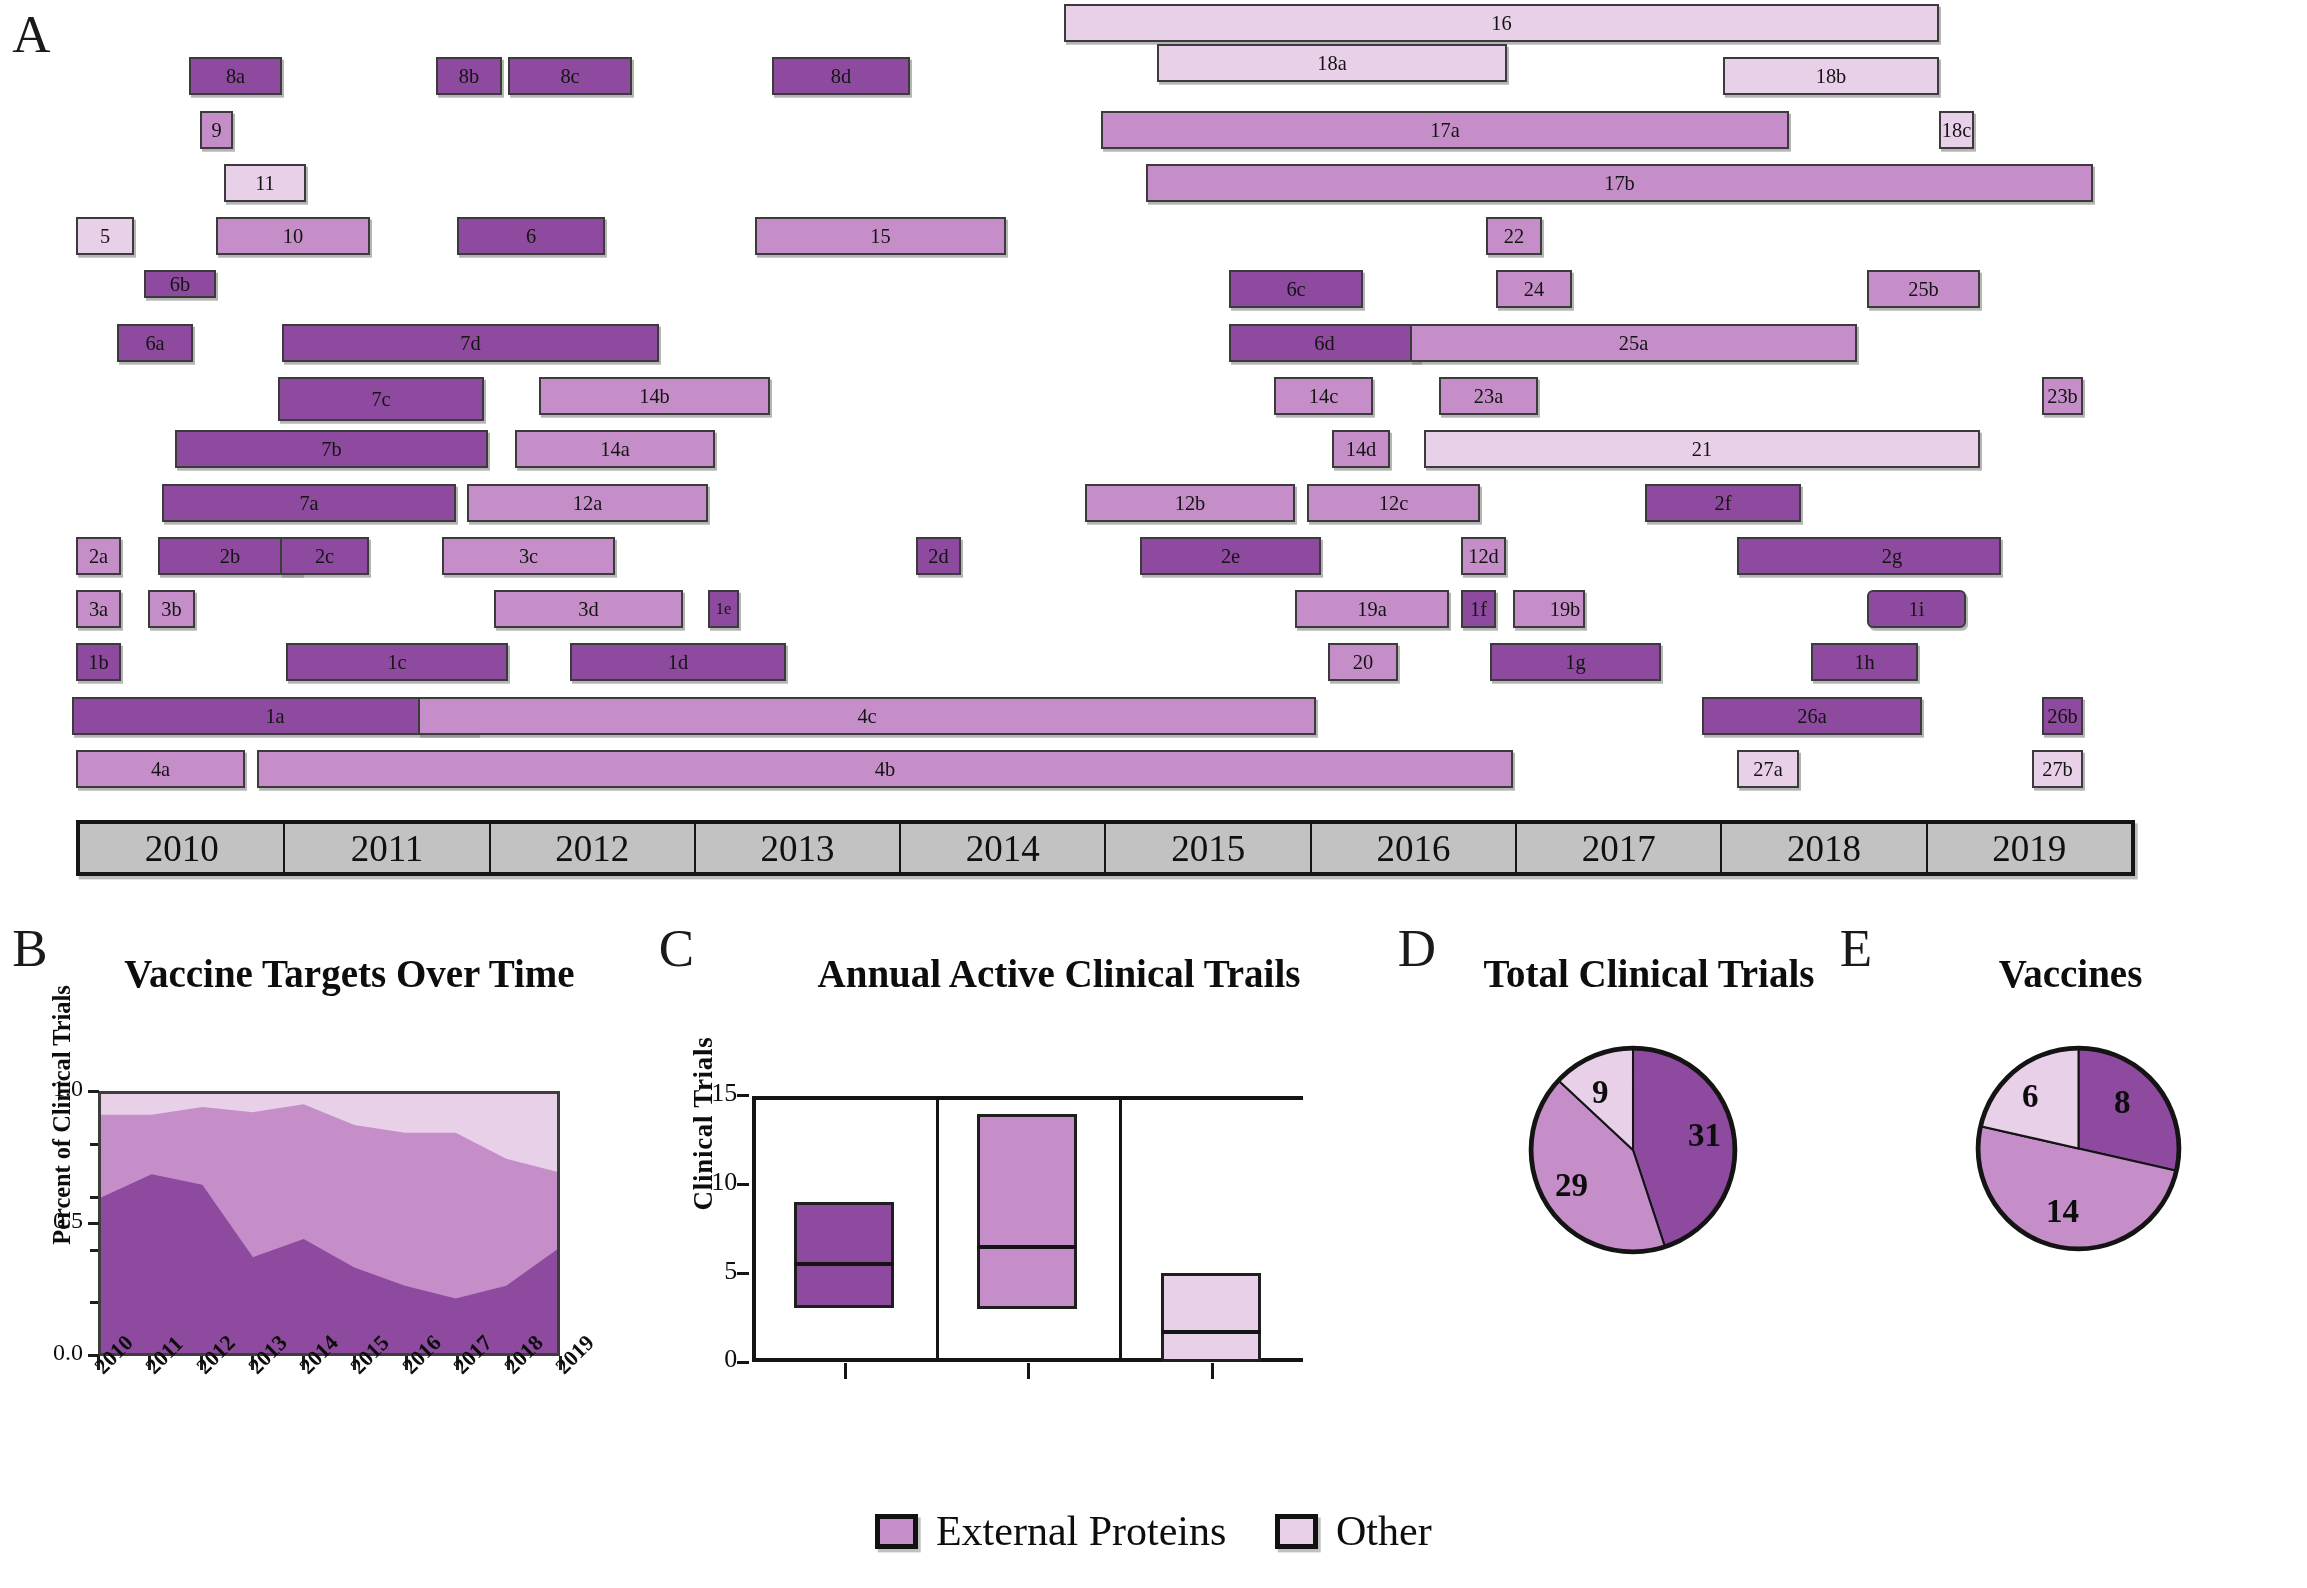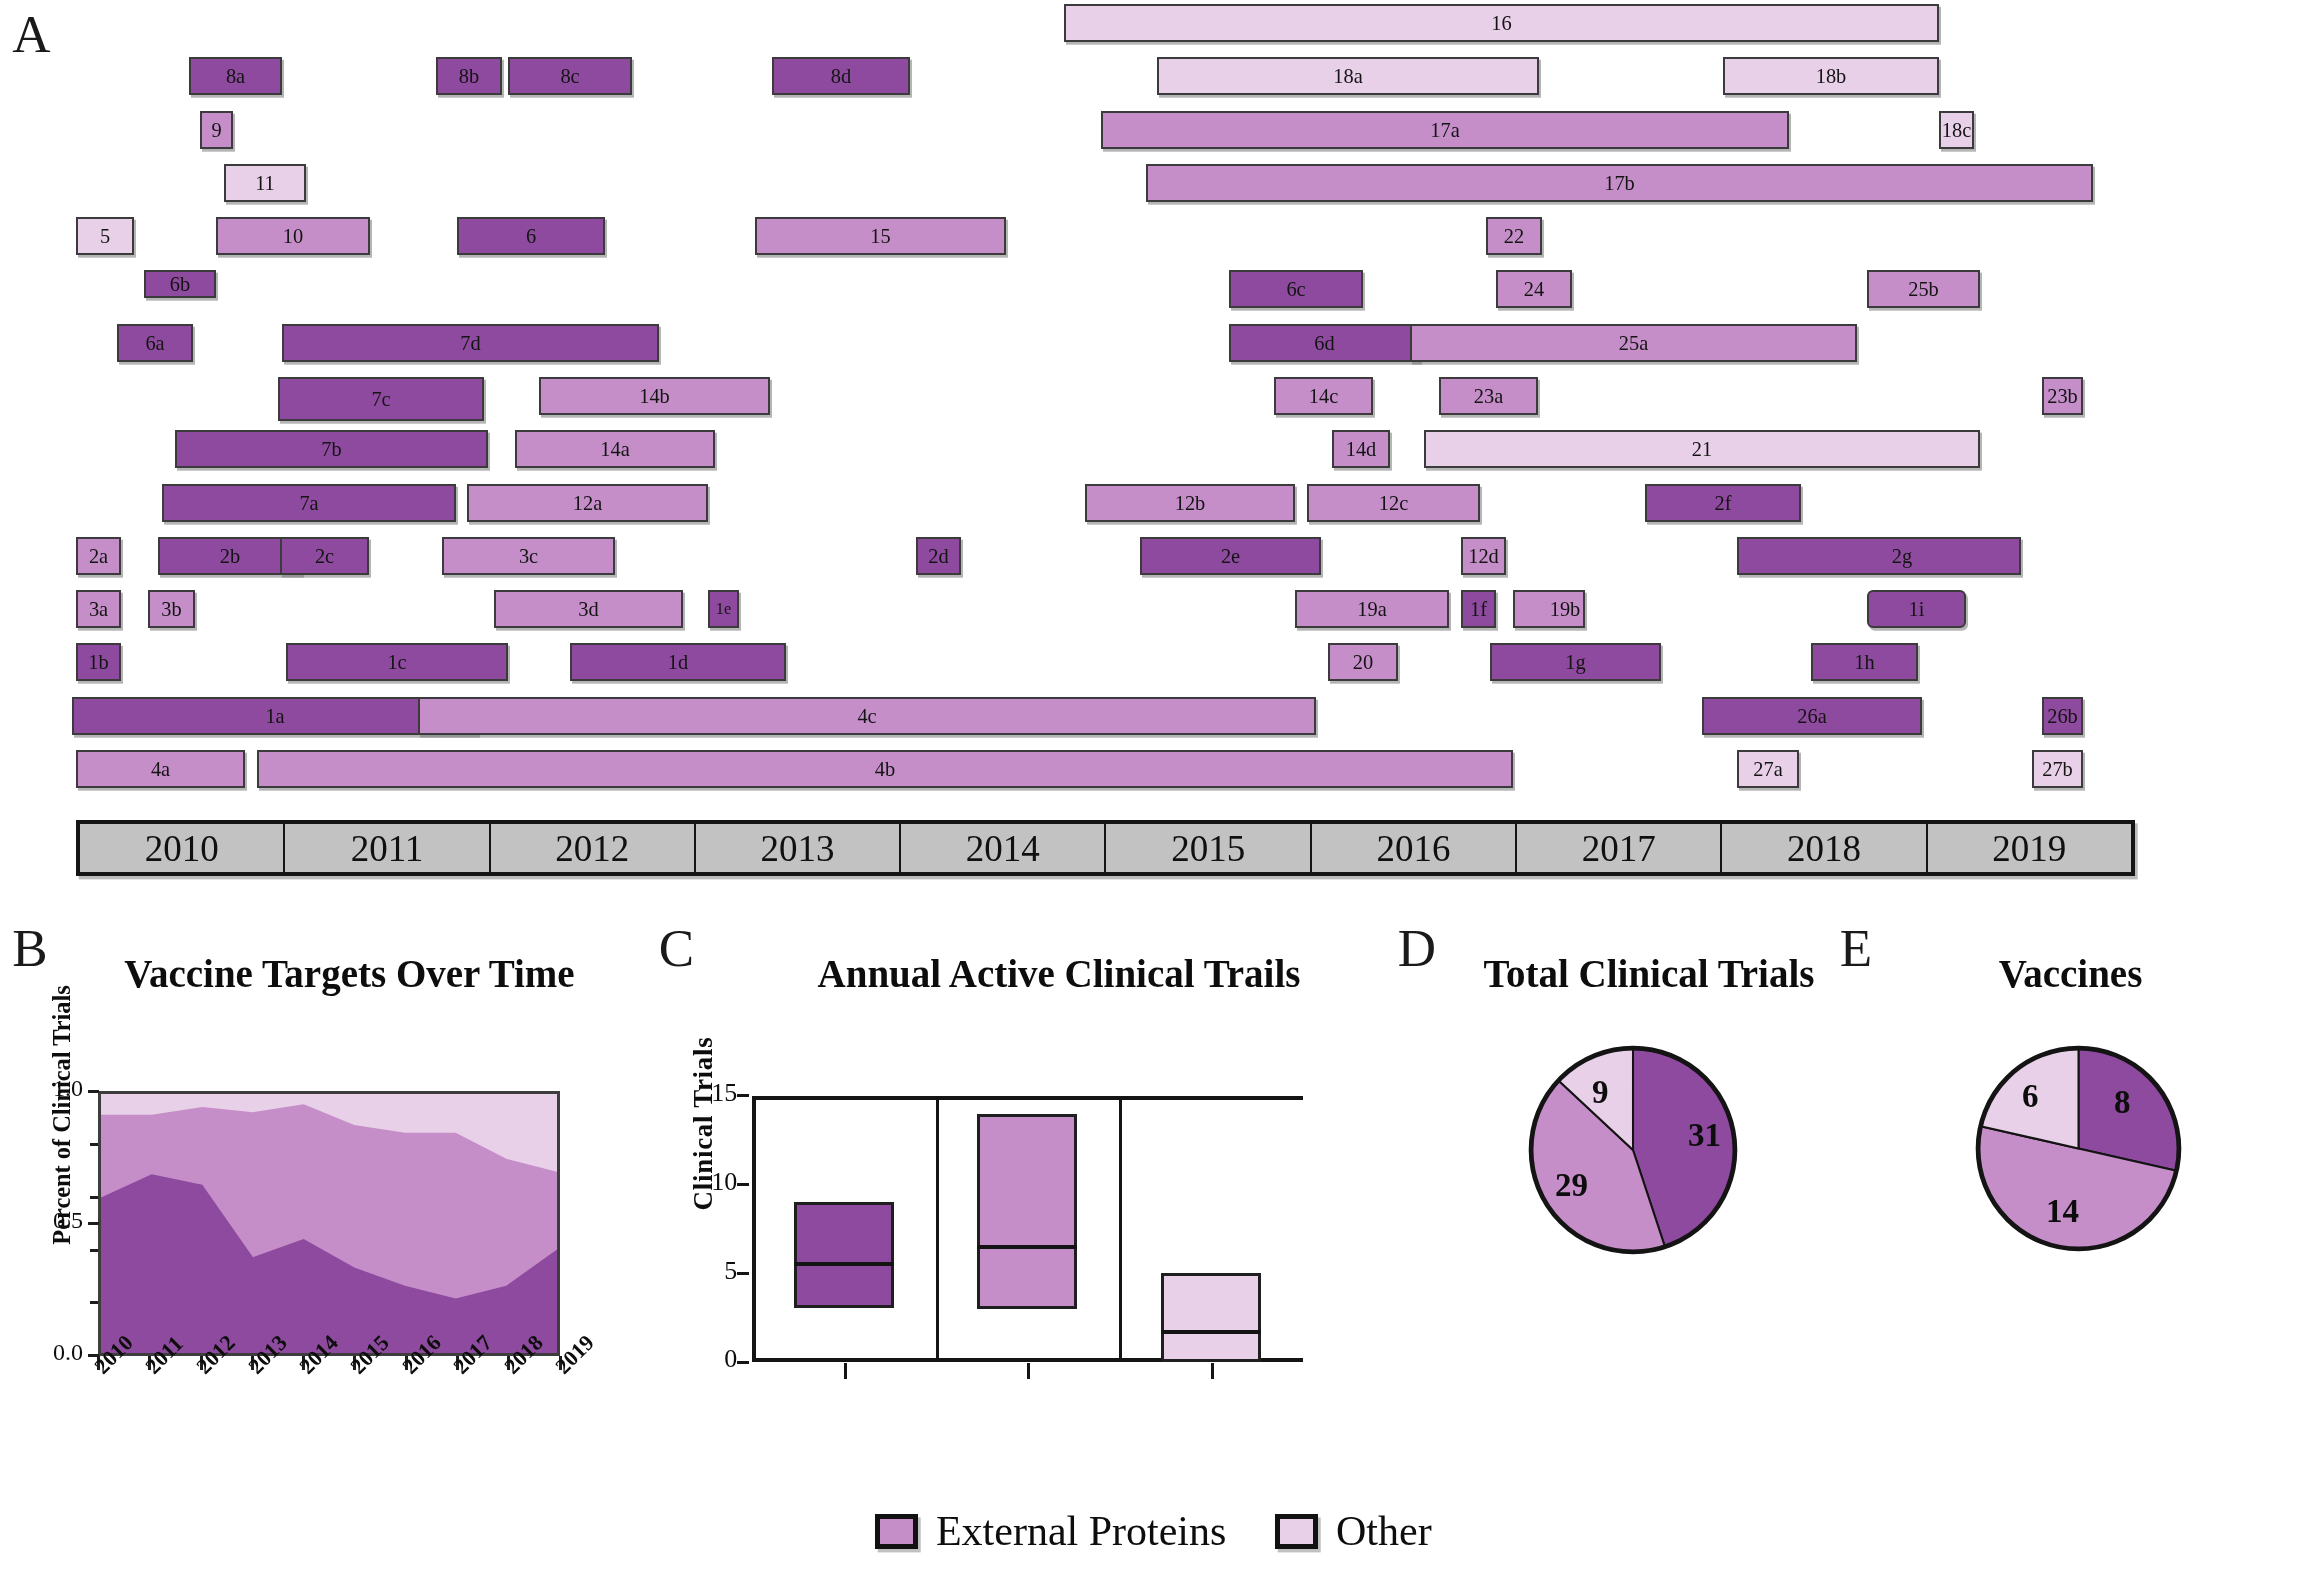--- a/index.html
+++ b/index.html
@@ -89,21 +89,21 @@
       </div>
       <div class="gbar c-internal" style="left: 508px; width: 124px; top: 57px; height: 38px;">
         <span>8c</span>
       </div>
       <div class="gbar c-internal" style="left: 772px; width: 138px; top: 57px; height: 38px;">
         <span>8d</span>
       </div>
       <div class="gbar c-other" style="left: 1064px; width: 875px; top: 4.1px; height: 38px;">
         <span>16</span>
       </div>
-      <div class="gbar c-other" style="left: 1157px; width: 382px; top: 57px; height: 38px;">
+      <div class="gbar c-other" style="left: 1157px; width: 350px; top: 44px; height: 38px;">
         <span>18a</span>
       </div>
       <div class="gbar c-other" style="left: 1723px; width: 216px; top: 57px; height: 38px;">
         <span>18b</span>
       </div>
       <div class="gbar c-external" style="left: 200px; width: 33px; top: 111px; height: 38px;">
         <span>9</span>
       </div>
       <div class="gbar c-external" style="left: 1101px; width: 688px; top: 111px; height: 38px;">
         <span>17a</span>
@@ -212,21 +212,21 @@
       </div>
       <div class="gbar c-internal" style="left: 916px; width: 45px; top: 537px; height: 38px;">
         <span>2d</span>
       </div>
       <div class="gbar c-internal" style="left: 1140px; width: 181px; top: 537px; height: 38px;">
         <span>2e</span>
       </div>
       <div class="gbar c-external" style="left: 1461px; width: 45px; top: 537px; height: 38px;">
         <span>12d</span>
       </div>
-      <div class="gbar c-internal" style="left: 1737px; width: 284px; top: 537px; height: 38px; padding-left: 46px;">
+      <div class="gbar c-internal" style="left: 1737px; width: 264px; top: 537px; height: 38px; padding-left: 46px;">
         <span>2g</span>
       </div>
       <div class="gbar c-external" style="left: 76px; width: 45px; top: 590px; height: 38px;">
         <span>3a</span>
       </div>
       <div class="gbar c-external" style="left: 148px; width: 47px; top: 590px; height: 38px;">
         <span>3b</span>
       </div>
       <div class="gbar c-external" style="left: 494px; width: 189px; top: 590px; height: 38px;">
         <span>3d</span>

